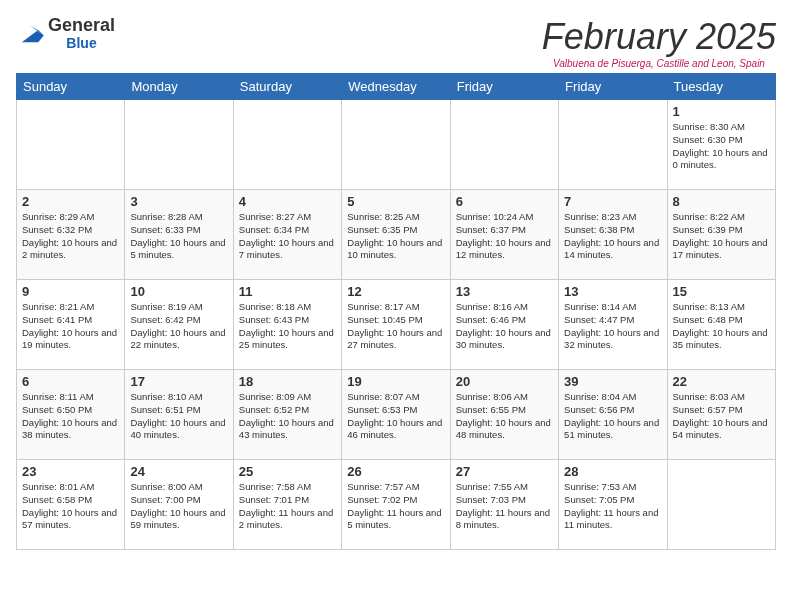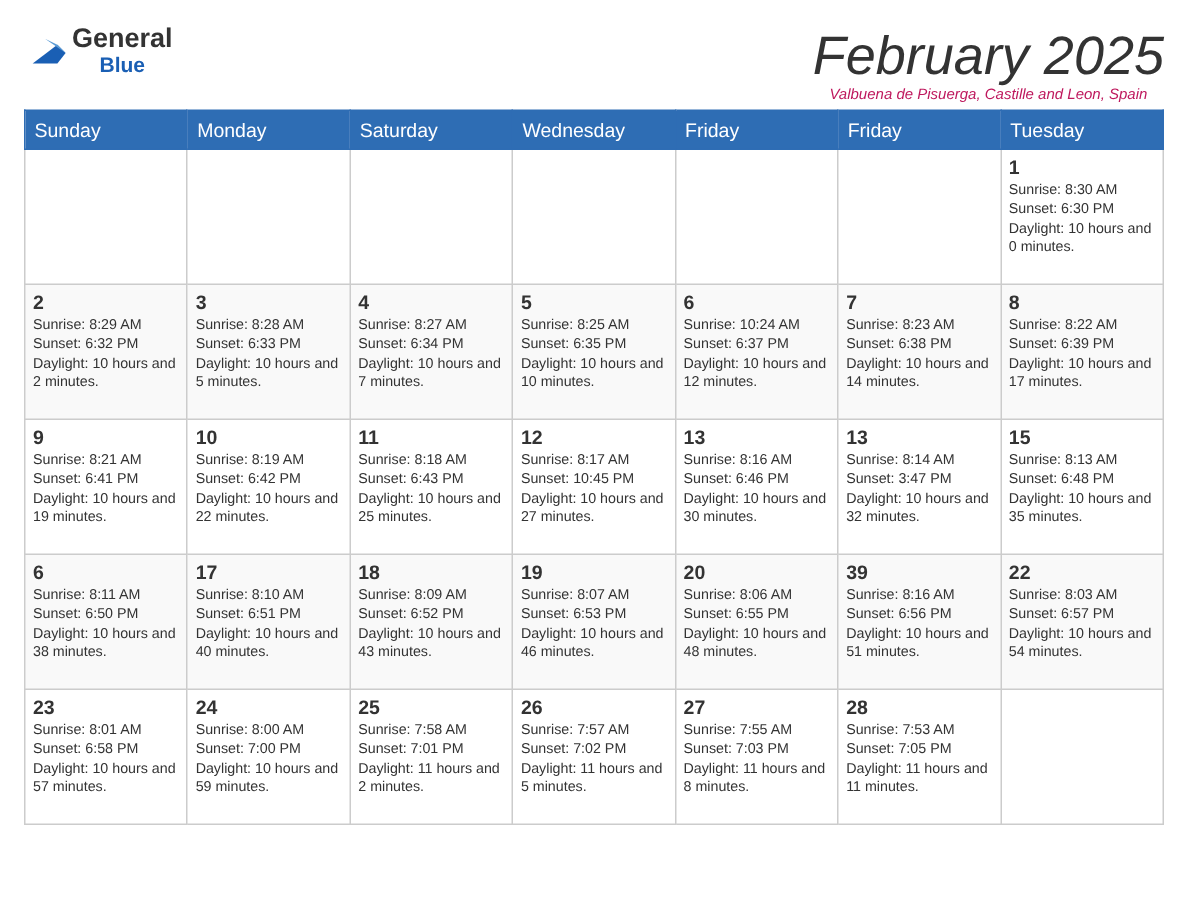--- a/index.html
+++ b/index.html
@@ -225,21 +225,21 @@
         <td>
           <div class="day-number">13</div>
           <div class="day-info">Sunrise: 8:16 AM
 Sunset: 6:46 PM
 Daylight: 10 hours
 and 30 minutes.</div>
         </td>
         <td>
           <div class="day-number">13</div>
           <div class="day-info">Sunrise: 8:14 AM
-Sunset: 3:47 PM
+Sunset: 4:47 PM
 Daylight: 10 hours
 and 32 minutes.</div>
         </td>
         <td>
           <div class="day-number">15</div>
           <div class="day-info">Sunrise: 8:13 AM
 Sunset: 6:48 PM
 Daylight: 10 hours
 and 35 minutes.</div>
         </td>
@@ -275,21 +275,21 @@
         </td>
         <td>
           <div class="day-number">20</div>
           <div class="day-info">Sunrise: 8:06 AM
 Sunset: 6:55 PM
 Daylight: 10 hours
 and 48 minutes.</div>
         </td>
         <td>
           <div class="day-number">39</div>
-          <div class="day-info">Sunrise: 8:16 AM
+          <div class="day-info">Sunrise: 8:04 AM
 Sunset: 6:56 PM
 Daylight: 10 hours
 and 51 minutes.</div>
         </td>
         <td>
           <div class="day-number">22</div>
           <div class="day-info">Sunrise: 8:03 AM
 Sunset: 6:57 PM
 Daylight: 10 hours
 and 54 minutes.</div>

